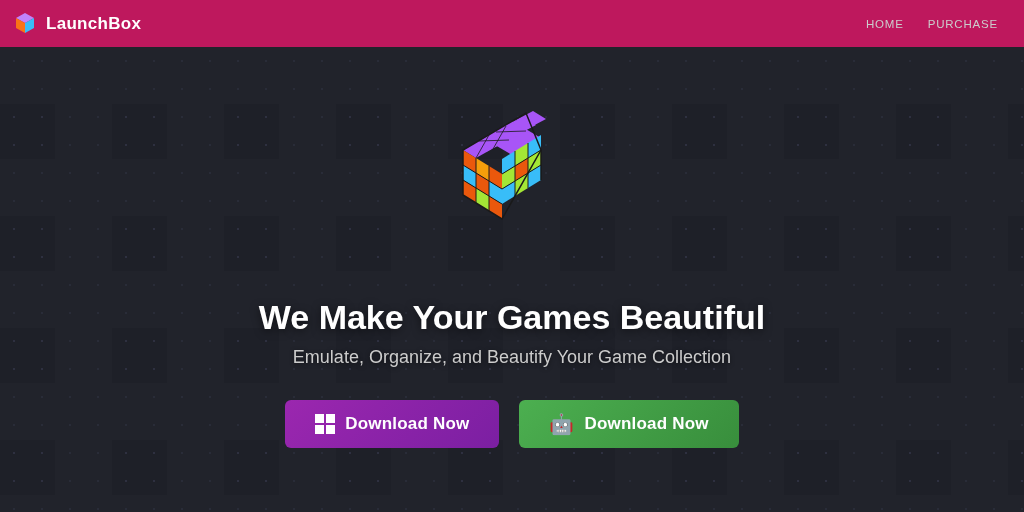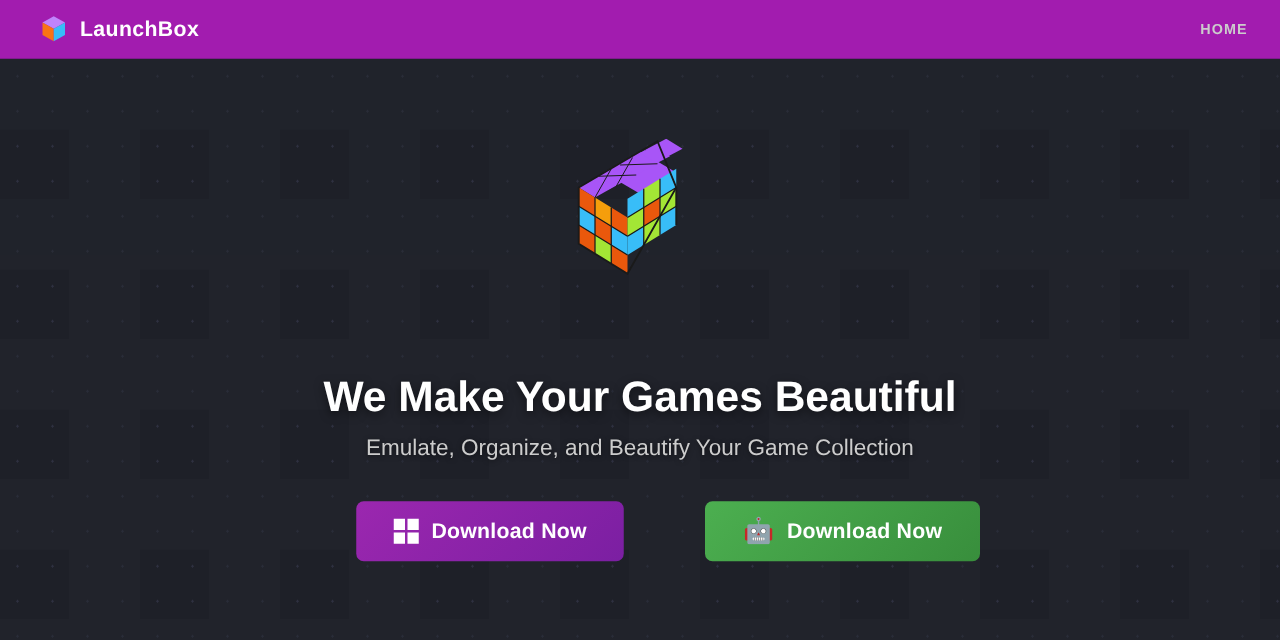--- a/index.html
+++ b/index.html
@@ -9,25 +9,25 @@
       height: 512px;
       overflow: hidden;
       font-family: 'Segoe UI', Arial, sans-serif;
       background-color: #1a1a2e;
     }
 
     
     nav {
       width: 100%;
       height: 47px;
-      background-color: #a21caf;
+      background-color: #be185d;
       display: flex;
       align-items: center;
       justify-content: space-between;
-      padding: 0 16px 0 30px;
+      padding: 0 16px 0 12px;
       position: relative;
       z-index: 10;
     }
 
     .nav-brand {
       display: flex;
       align-items: center;
       gap: 8px;
       color: #ffffff;
       font-size: 17px;
@@ -38,21 +38,21 @@
     .nav-links {
       display: flex;
       align-items: center;
       gap: 4px;
     }
 
     .nav-links a {
       color: #cccccc;
       text-decoration: none;
       font-size: 11.5px;
-      font-weight: 700;
+      font-weight: 400;
       letter-spacing: 0.8px;
       padding: 0 10px;
       height: 47px;
       display: flex;
       align-items: center;
       text-transform: uppercase;
     }
 
     
     .hero {
@@ -134,21 +134,20 @@
       border-radius: 6px;
       border: none;
       font-size: 17px;
       font-weight: 700;
       color: #ffffff;
       cursor: pointer;
       text-transform: none;
       letter-spacing: 0.2px;
       min-width: 190px;
       justify-content: center;
-      margin-left: 45px;
     }
 
     .btn-windows {
       background: linear-gradient(135deg, #9b27af, #7b1fa2);
     }
 
     .btn-android {
       background: linear-gradient(135deg, #4caf50, #388e3c);
     }
 
@@ -190,20 +189,21 @@
 
       <polygon points="4,7 13,12 13,22 4,17" fill="#f97316"></polygon>
 
       <polygon points="22,7 13,12 13,22 22,17" fill="#38bdf8"></polygon>
     </svg>
     <span>LaunchBox</span>
   </div>
 
   <div class="nav-links">
     <a>HOME</a>
+    <a>PURCHASE</a>
   </div>
 </nav>
 
 <section class="hero">
   <div class="hero-bg"></div>
   <div class="maze-overlay"></div>
 
   <div class="hero-content">
 
     <div class="cube-container">

